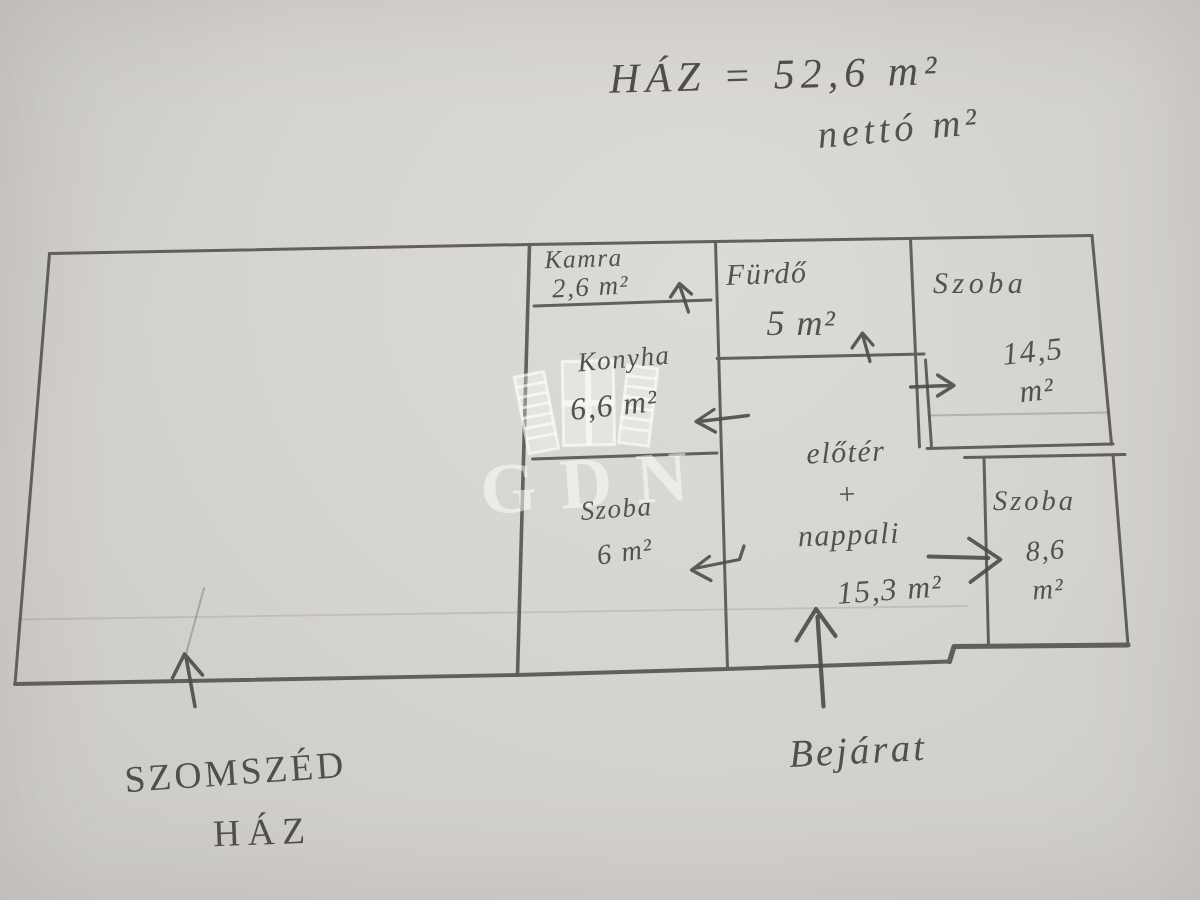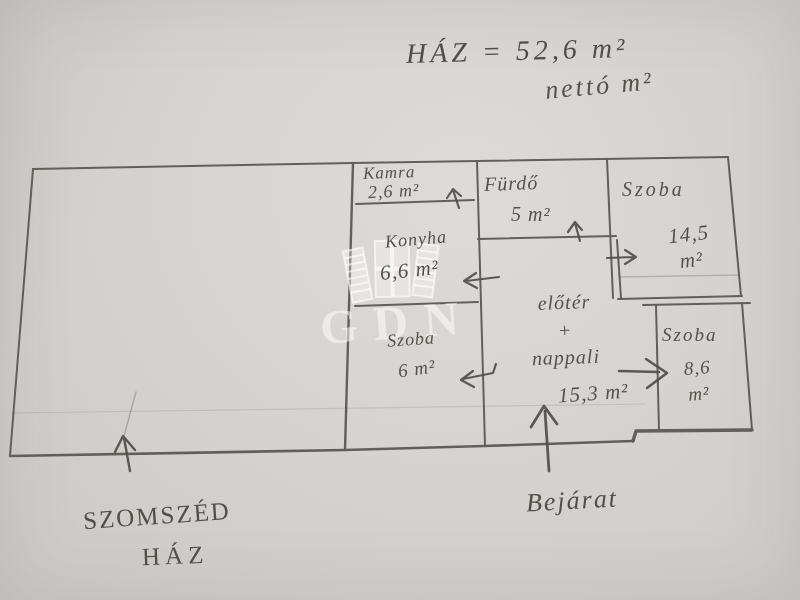--- a/index.html
+++ b/index.html
@@ -90,21 +90,21 @@
     <div class="wm-text">GDN</div>
   </div>
 
   <div class="hw" style="left:406px;top:31px;font-size:28px;letter-spacing:4px;transform:rotate(-1.5deg);color:#504e49;">HÁZ = 52,6 m²</div>
   <div class="hw" style="left:545px;top:68px;font-size:26px;letter-spacing:3px;transform:rotate(-5deg);">nettó m²</div>
 
   <div class="hw" style="left:363px;top:161px;font-size:17px;transform:rotate(-2deg);">Kamra</div>
   <div class="hw" style="left:368px;top:179px;font-size:18px;transform:rotate(-3deg);">2,6 m²</div>
 
   <div class="hw" style="left:484px;top:169px;font-size:20px;transform:rotate(-2deg);">Fürdő</div>
-  <div class="hw" style="left:511px;top:200px;font-size:20px;">5 m²</div>
+  <div class="hw" style="left:511px;top:200px;font-size:24px;">5 m²</div>
 
   <div class="hw" style="left:622px;top:175px;font-size:20px;letter-spacing:3px;">Szoba</div>
   <div class="hw ctr" style="left:652px;top:221px;width:76px;font-size:21px;line-height:1.25;transform:rotate(-6deg);">14,5
 m²</div>
 
   <div class="hw" style="left:385px;top:227px;font-size:18px;transform:rotate(-5deg);">Konyha</div>
   <div class="hw" style="left:380px;top:256px;font-size:21px;transform:rotate(-6deg);">6,6 m²</div>
 
   <div class="hw" style="left:387px;top:327px;font-size:18px;transform:rotate(-4deg);">Szoba</div>
   <div class="hw" style="left:398px;top:356px;font-size:19px;transform:rotate(-8deg);">6 m²</div>

